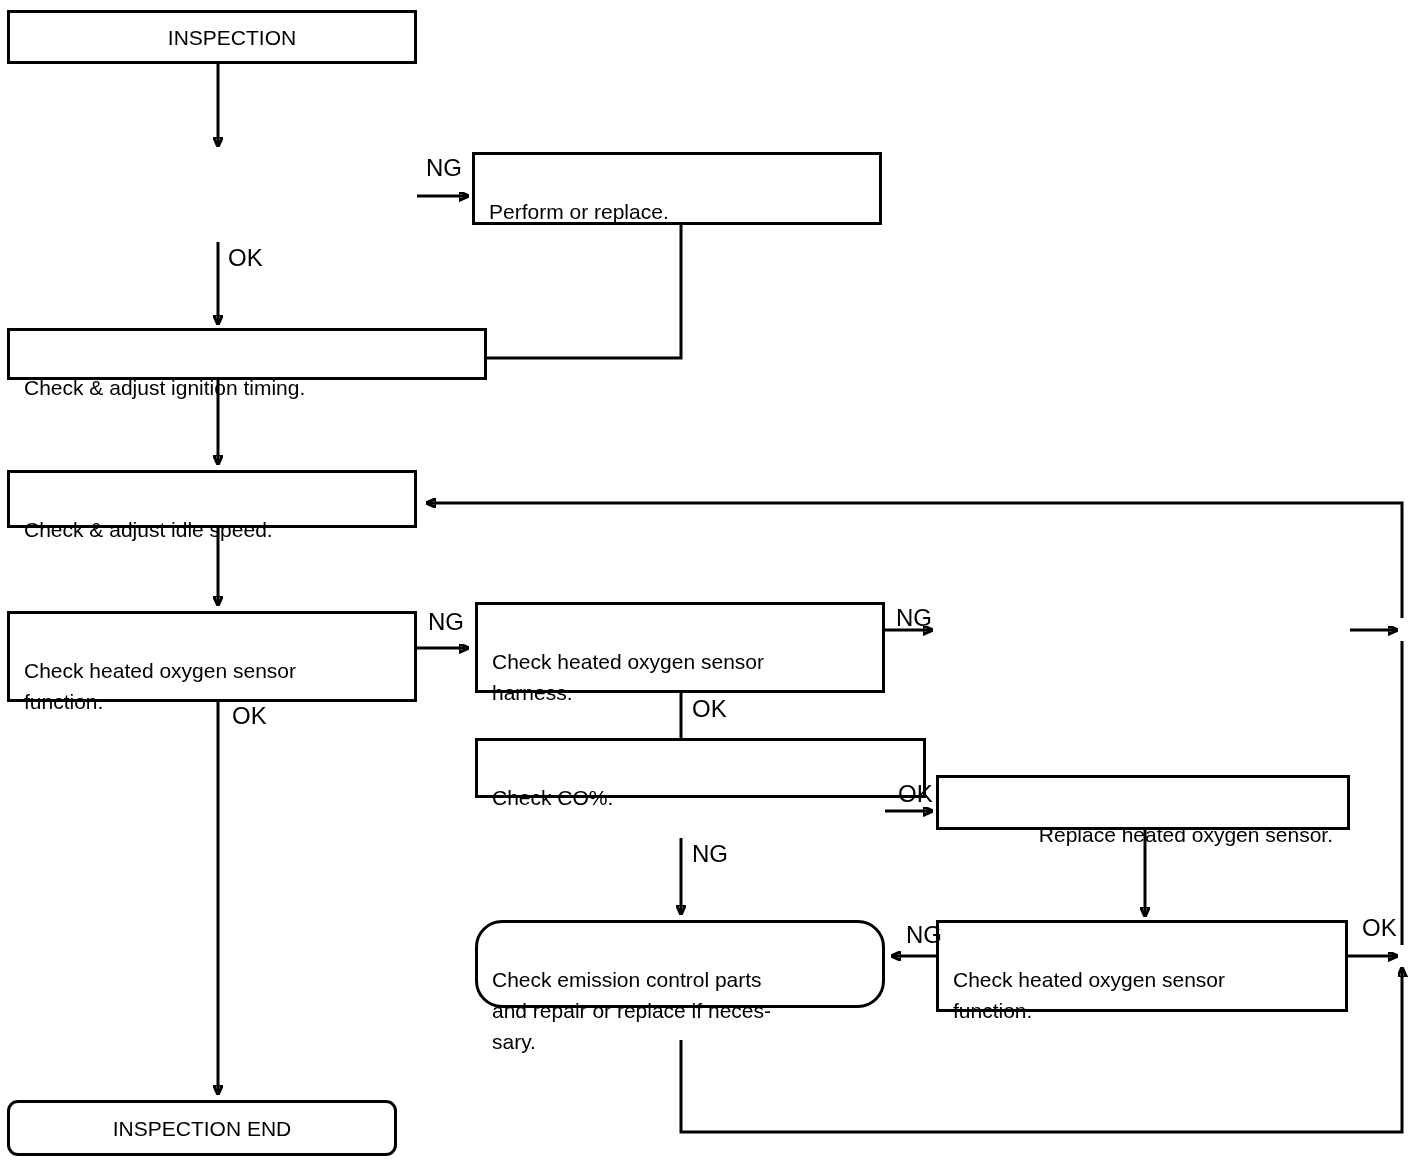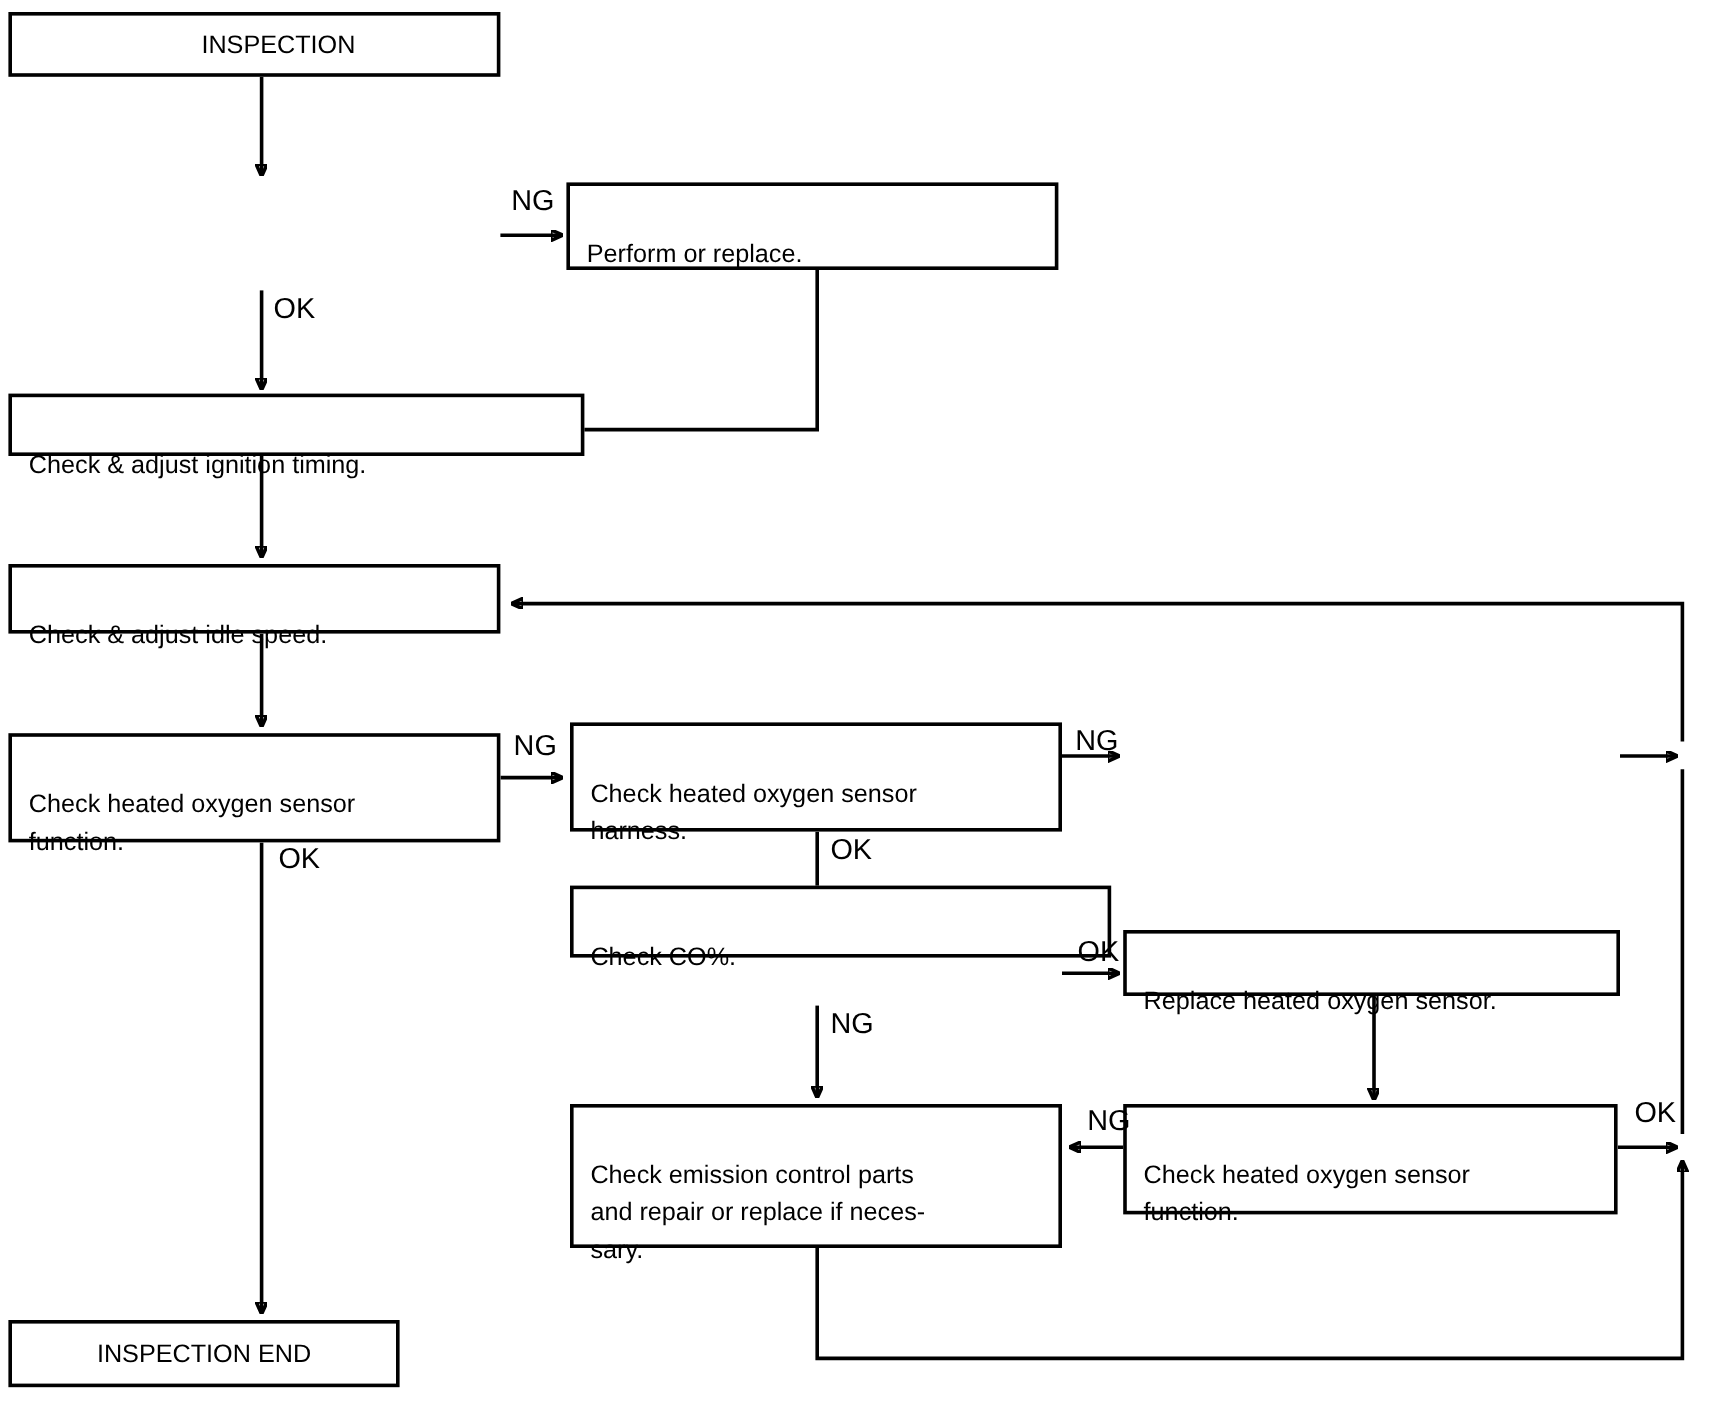--- a/index.html
+++ b/index.html
@@ -134,36 +134,36 @@
   <div class="node" style="left:475px; top:602px; width:410px; height:91px;">
     <span>Check heated oxygen sensor
 harness.</span>
   </div>
 
 
   <div class="node" style="left:475px; top:738px; width:451px; height:60px;">
     <span>Check CO%.</span>
   </div>
 
-  <div class="node" style="left:936px; top:775px; width:414px; height:55px;">
+  <div class="node" style="left:936px; top:775px; width:414px; height:55px;text-align:right;">
     <span>Replace heated oxygen sensor.</span>
   </div>
 
-  <div class="node" style="left:475px; top:920px; width:410px; height:120px;">
+  <div class="node" style="left:475px; top:920px; width:410px; height:88px;border-radius:27px;">
     <span>Check emission control parts
 and repair or replace if neces-
 sary.</span>
   </div>
 
   <div class="node" style="left:936px; top:920px; width:412px; height:92px;">
     <span>Check heated oxygen sensor
 function.</span>
   </div>
 
-  <div class="node center" style="left:7px; top:1100px; width:326px; height:56px;">
+  <div class="node center" style="left:7px; top:1100px; width:390px; height:56px;border-radius:11px;">
     <span>INSPECTION END</span>
   </div>
 
   <span class="edge-label" style="left:426px; top:158px;">NG</span>
 
   <span class="edge-label" style="left:228px; top:248px;">OK</span>
 
   <span class="edge-label" style="left:428px; top:612px;">NG</span>
 
   <span class="edge-label" style="left:232px; top:706px;">OK</span>

